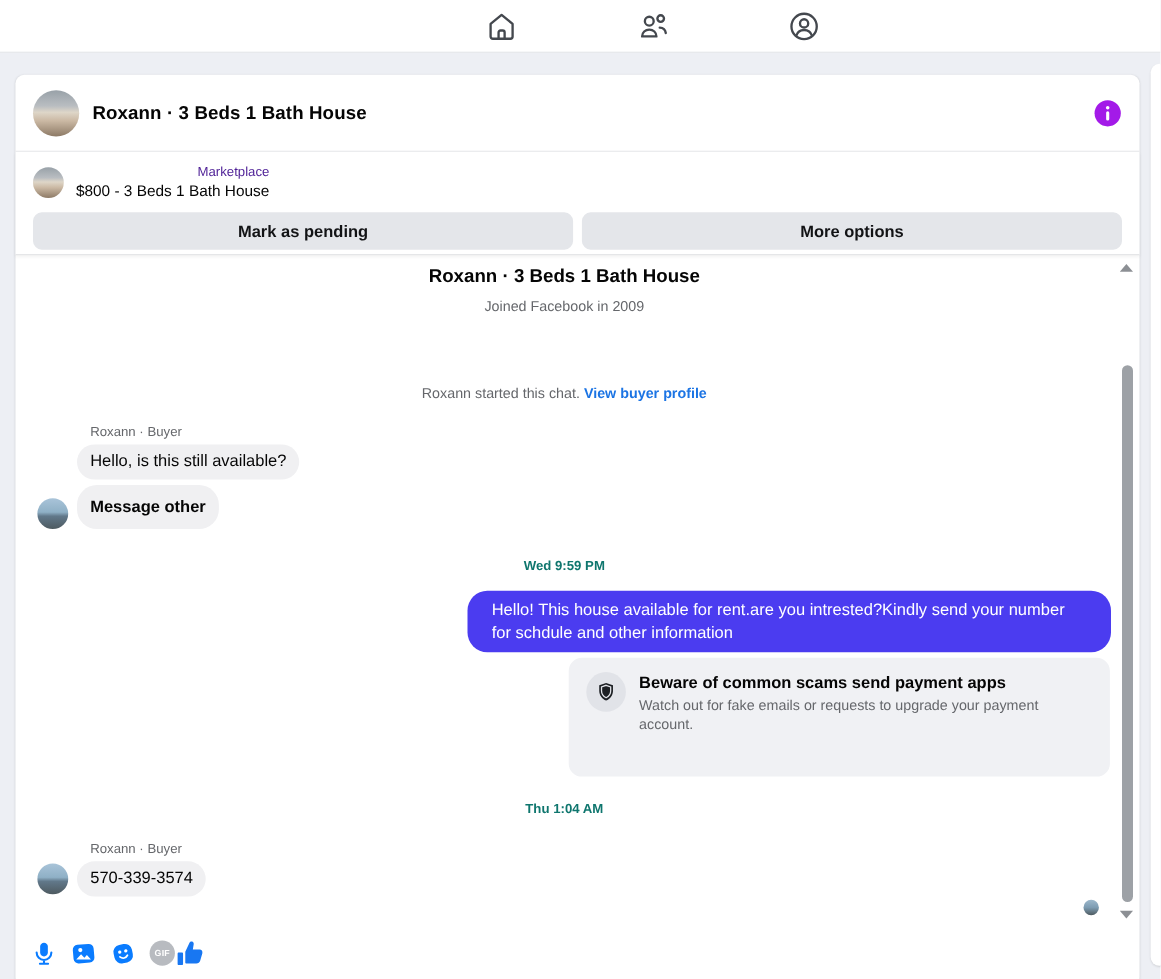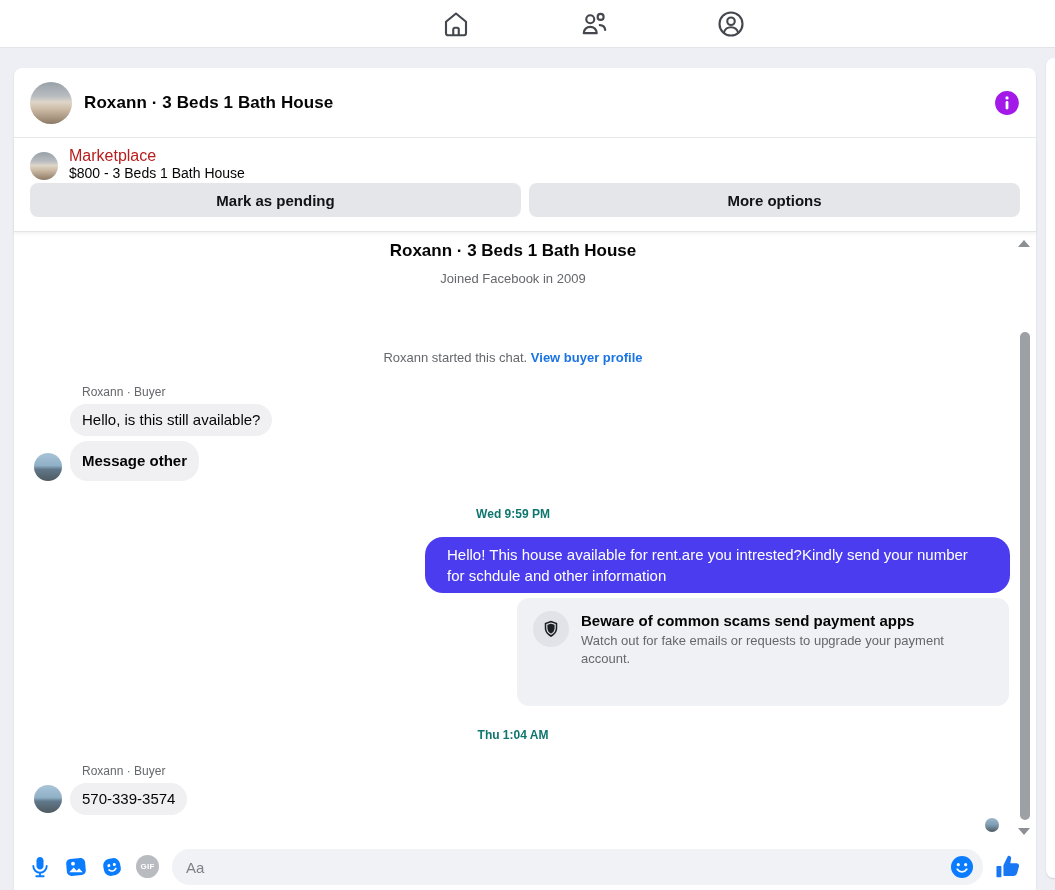--- a/index.html
+++ b/index.html
@@ -34,23 +34,23 @@
     background:linear-gradient(180deg,#98a1a8 0%,#b9bdc1 34%,#ded6c8 48%,#cbb9a4 66%,#8d7a66 100%);
   }
   .hdr-avatar { width:42px; height:42px; margin-right:12px; }
   .hdr-title { font-size:17px; font-weight:700; letter-spacing:.1px; }
   .hdr-spacer { flex:1; }
   .info-btn { width:26px; height:26px; cursor:pointer; }
   
   .mp-section { height:94px; padding:10px 16px 0; border-bottom:1px solid #e3e4e6; box-shadow:0 2px 3px rgba(0,0,0,.05); }
   .mp-row { display:flex; align-items:center; gap:11px; }
   .mp-avatar { width:28px; height:28px; }
-  .mp-label { font-size:16px; color:#b91c1c; line-height:16px; }
+  .mp-label { font-size:12px; color:#4c1d95; line-height:16px;text-align:right; }
   .mp-listing { font-size:14px; color:#050505; line-height:19px; }
-  .mp-buttons { display:flex; gap:8px; }
+  .mp-buttons { display:flex; gap:8px; margin-top:10px; }
   .mp-btn {
     flex:1; height:34px; background:#e4e6ea; border:none; border-radius:8px;
     font-family:inherit; font-size:15px; font-weight:600; color:#121315; cursor:pointer;
     display:flex; align-items:center; justify-content:center;
   }
   
   .chat-area { position:relative; height:614px; overflow:hidden; }
   .c-center { position:absolute; left:0; right:24px; text-align:center; }
   .conv-heading { top:9px; font-size:17px; font-weight:700; }
   .conv-joined { top:39px; font-size:13px; color:#65676b; }
@@ -246,31 +246,20 @@
           <rect x="3.5" y="3.5" width="17" height="17" rx="6.5" fill="#0a7cff"></rect>
           <circle cx="9.2" cy="10" r="1.5" fill="#fff"></circle>
           <circle cx="14.8" cy="10" r="1.5" fill="#fff"></circle>
           <path d="M8.5 14.2c1 1.2 2.2 1.8 3.5 1.8s2.5-.6 3.5-1.8" stroke="#fff" stroke-width="1.6" fill="none" stroke-linecap="round"></path>
         </g>
       </svg>
     </div>
     <div class="comp-icon">
       <div class="gif-badge">GIF</div>
     </div>
-    <div class="comp-input-wrap">
-      <input class="comp-input" type="text" placeholder="Aa" style="">
-      <div class="emoji-btn">
-        <svg viewBox="0 0 24 24">
-          <circle cx="12" cy="12" r="11" fill="#0a7cff"></circle>
-          <circle cx="8.3" cy="9.7" r="1.6" fill="#fff"></circle>
-          <circle cx="15.7" cy="9.7" r="1.6" fill="#fff"></circle>
-          <path d="M7.3 14.3c1.2 1.7 2.8 2.6 4.7 2.6s3.5-.9 4.7-2.6" stroke="#fff" stroke-width="1.8" fill="none" stroke-linecap="round"></path>
-        </svg>
-      </div>
-    </div>
     <div class="like-btn">
       <svg viewBox="0 0 24 24" fill="#1877f2">
         <path d="M2.2 10.6h2.6c.5 0 .9.4.9.9v8.3c0 .5-.4.9-.9.9H2.2c-.5 0-.9-.4-.9-.9v-8.3c0-.5.4-.9.9-.9z"></path>
         <path d="M7.5 19.8V10l3.5-7.4c.3-.7 1.1-1.1 1.9-.9 1 .2 1.6 1.2 1.4 2.2l-.7 4.3h5.5c1.5 0 2.6 1.4 2.2 2.9l-1.7 6c-.4 1.4-1.7 2.4-3.2 2.4H8.4c-.5 0-.9-.3-.9-.7z"></path>
       </svg>
     </div>
   </div>
 </div>
 
 <div class="side-sliver"></div>

